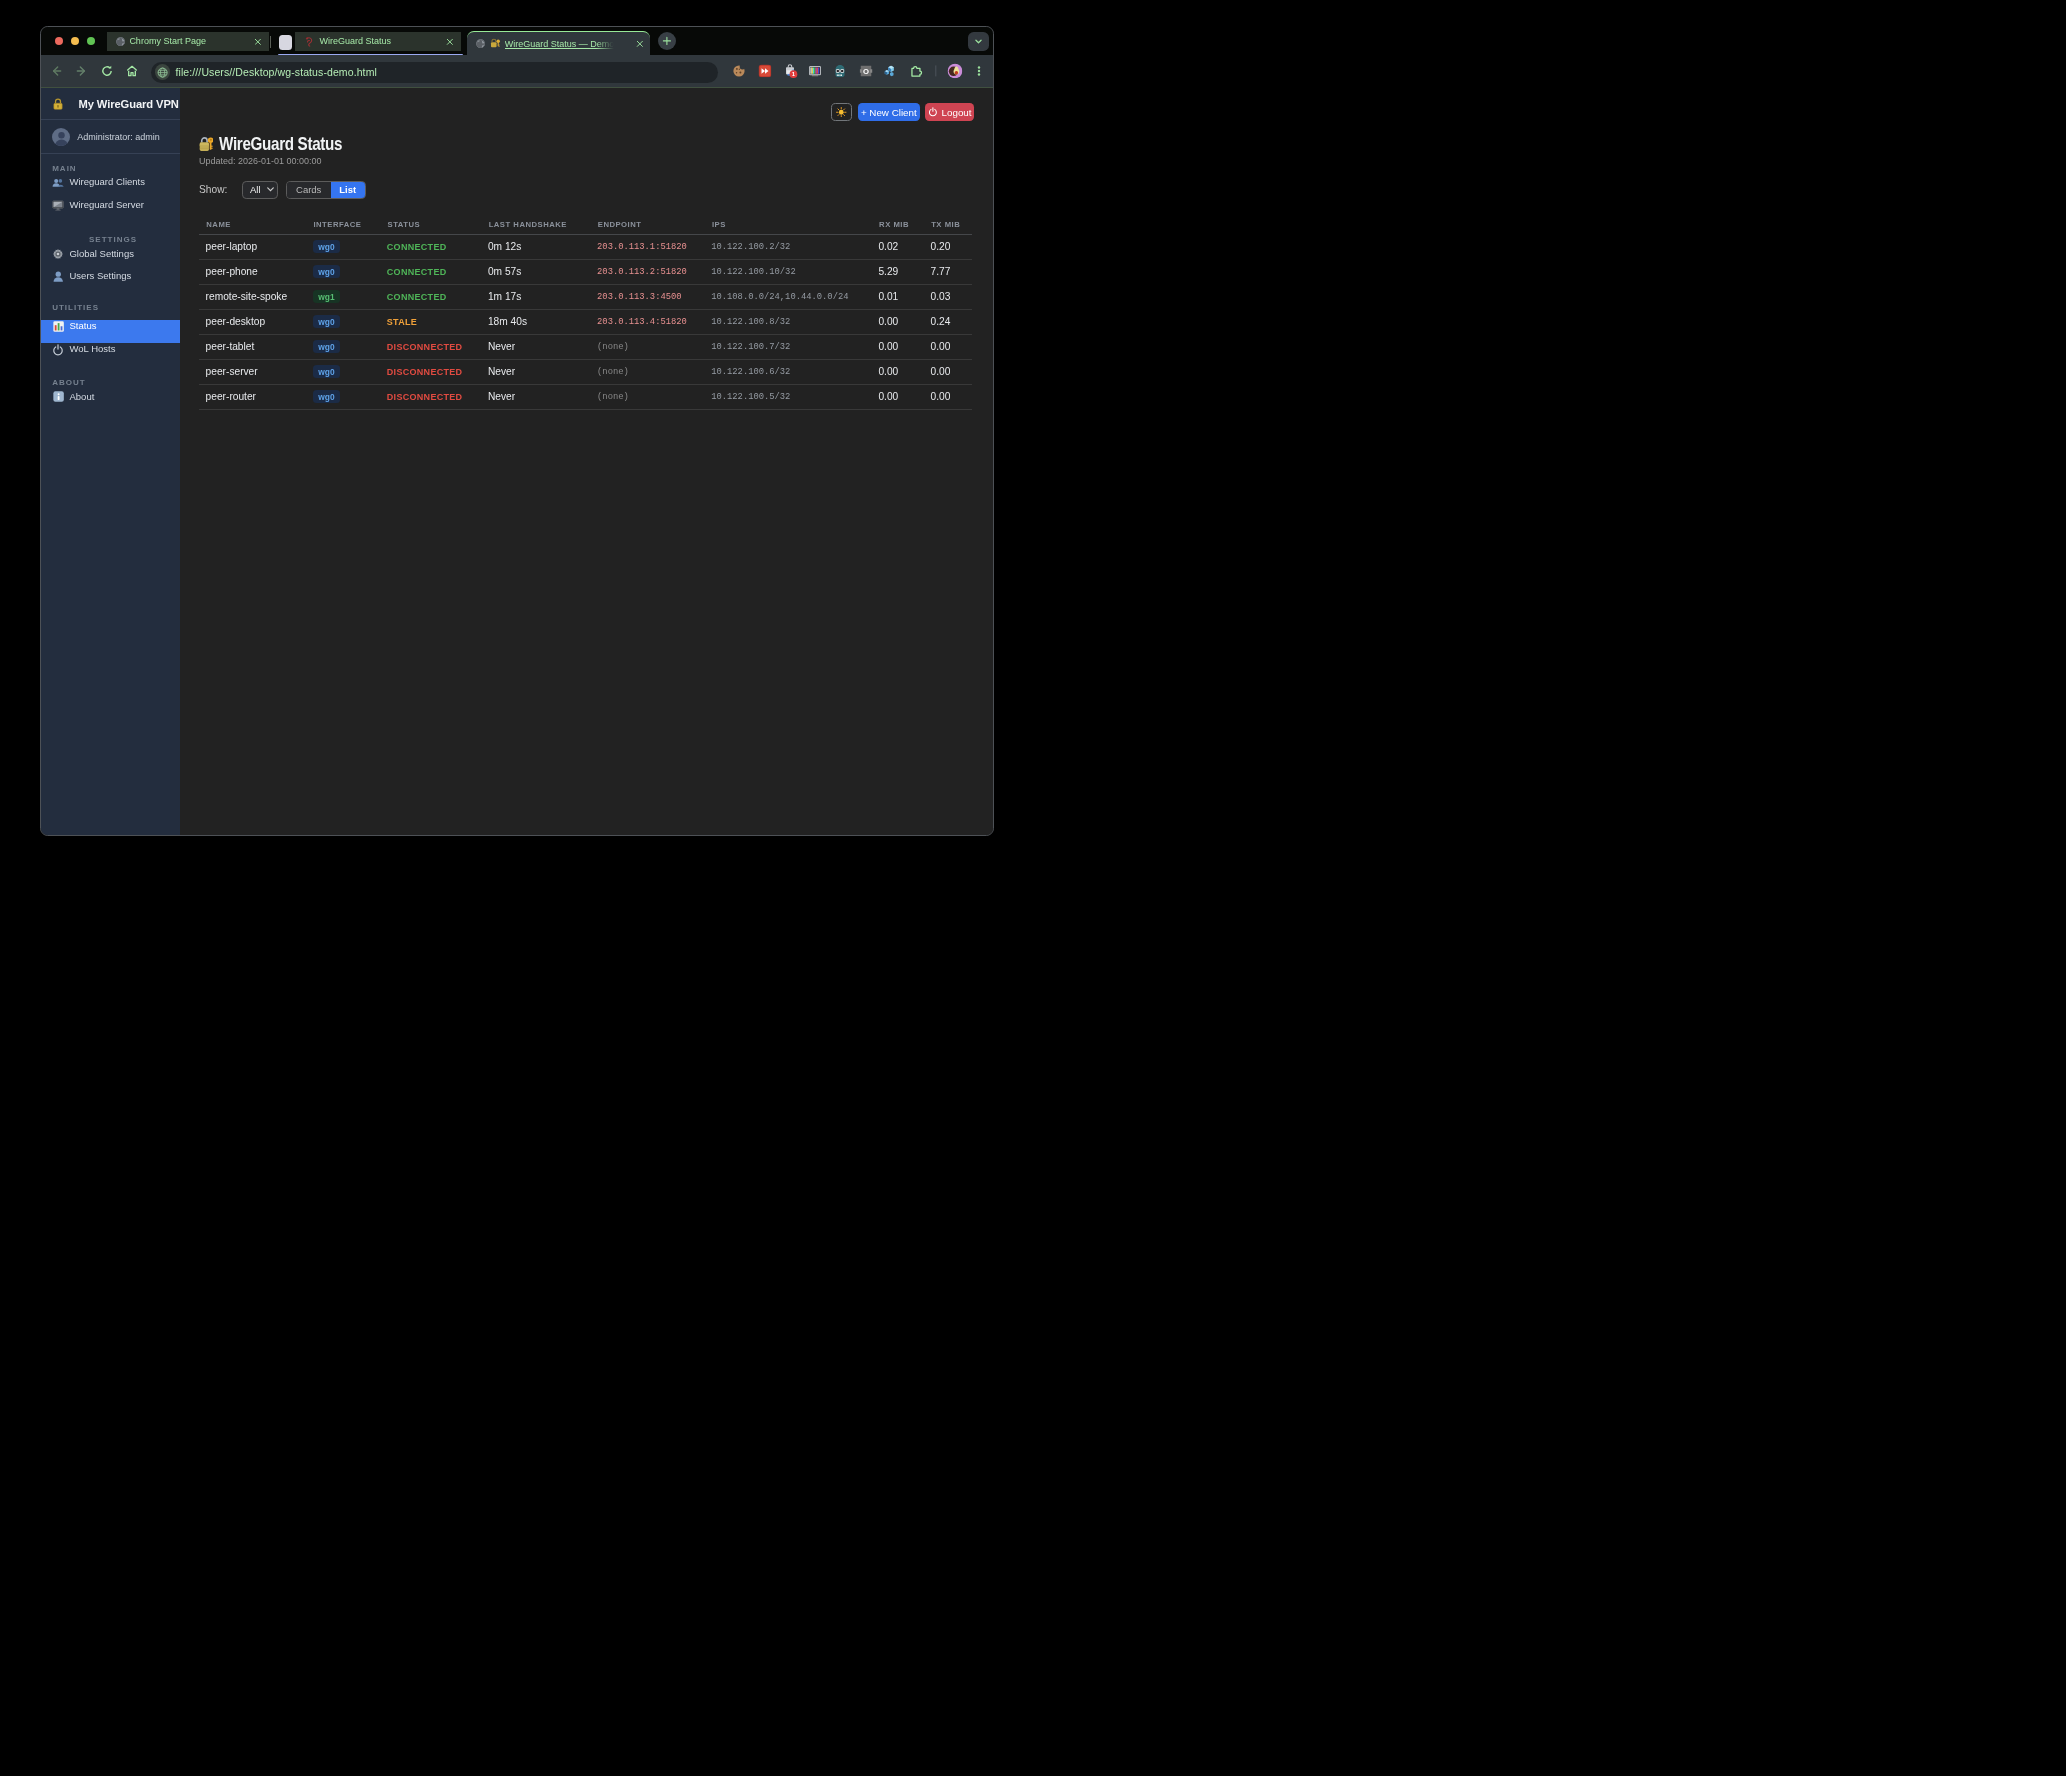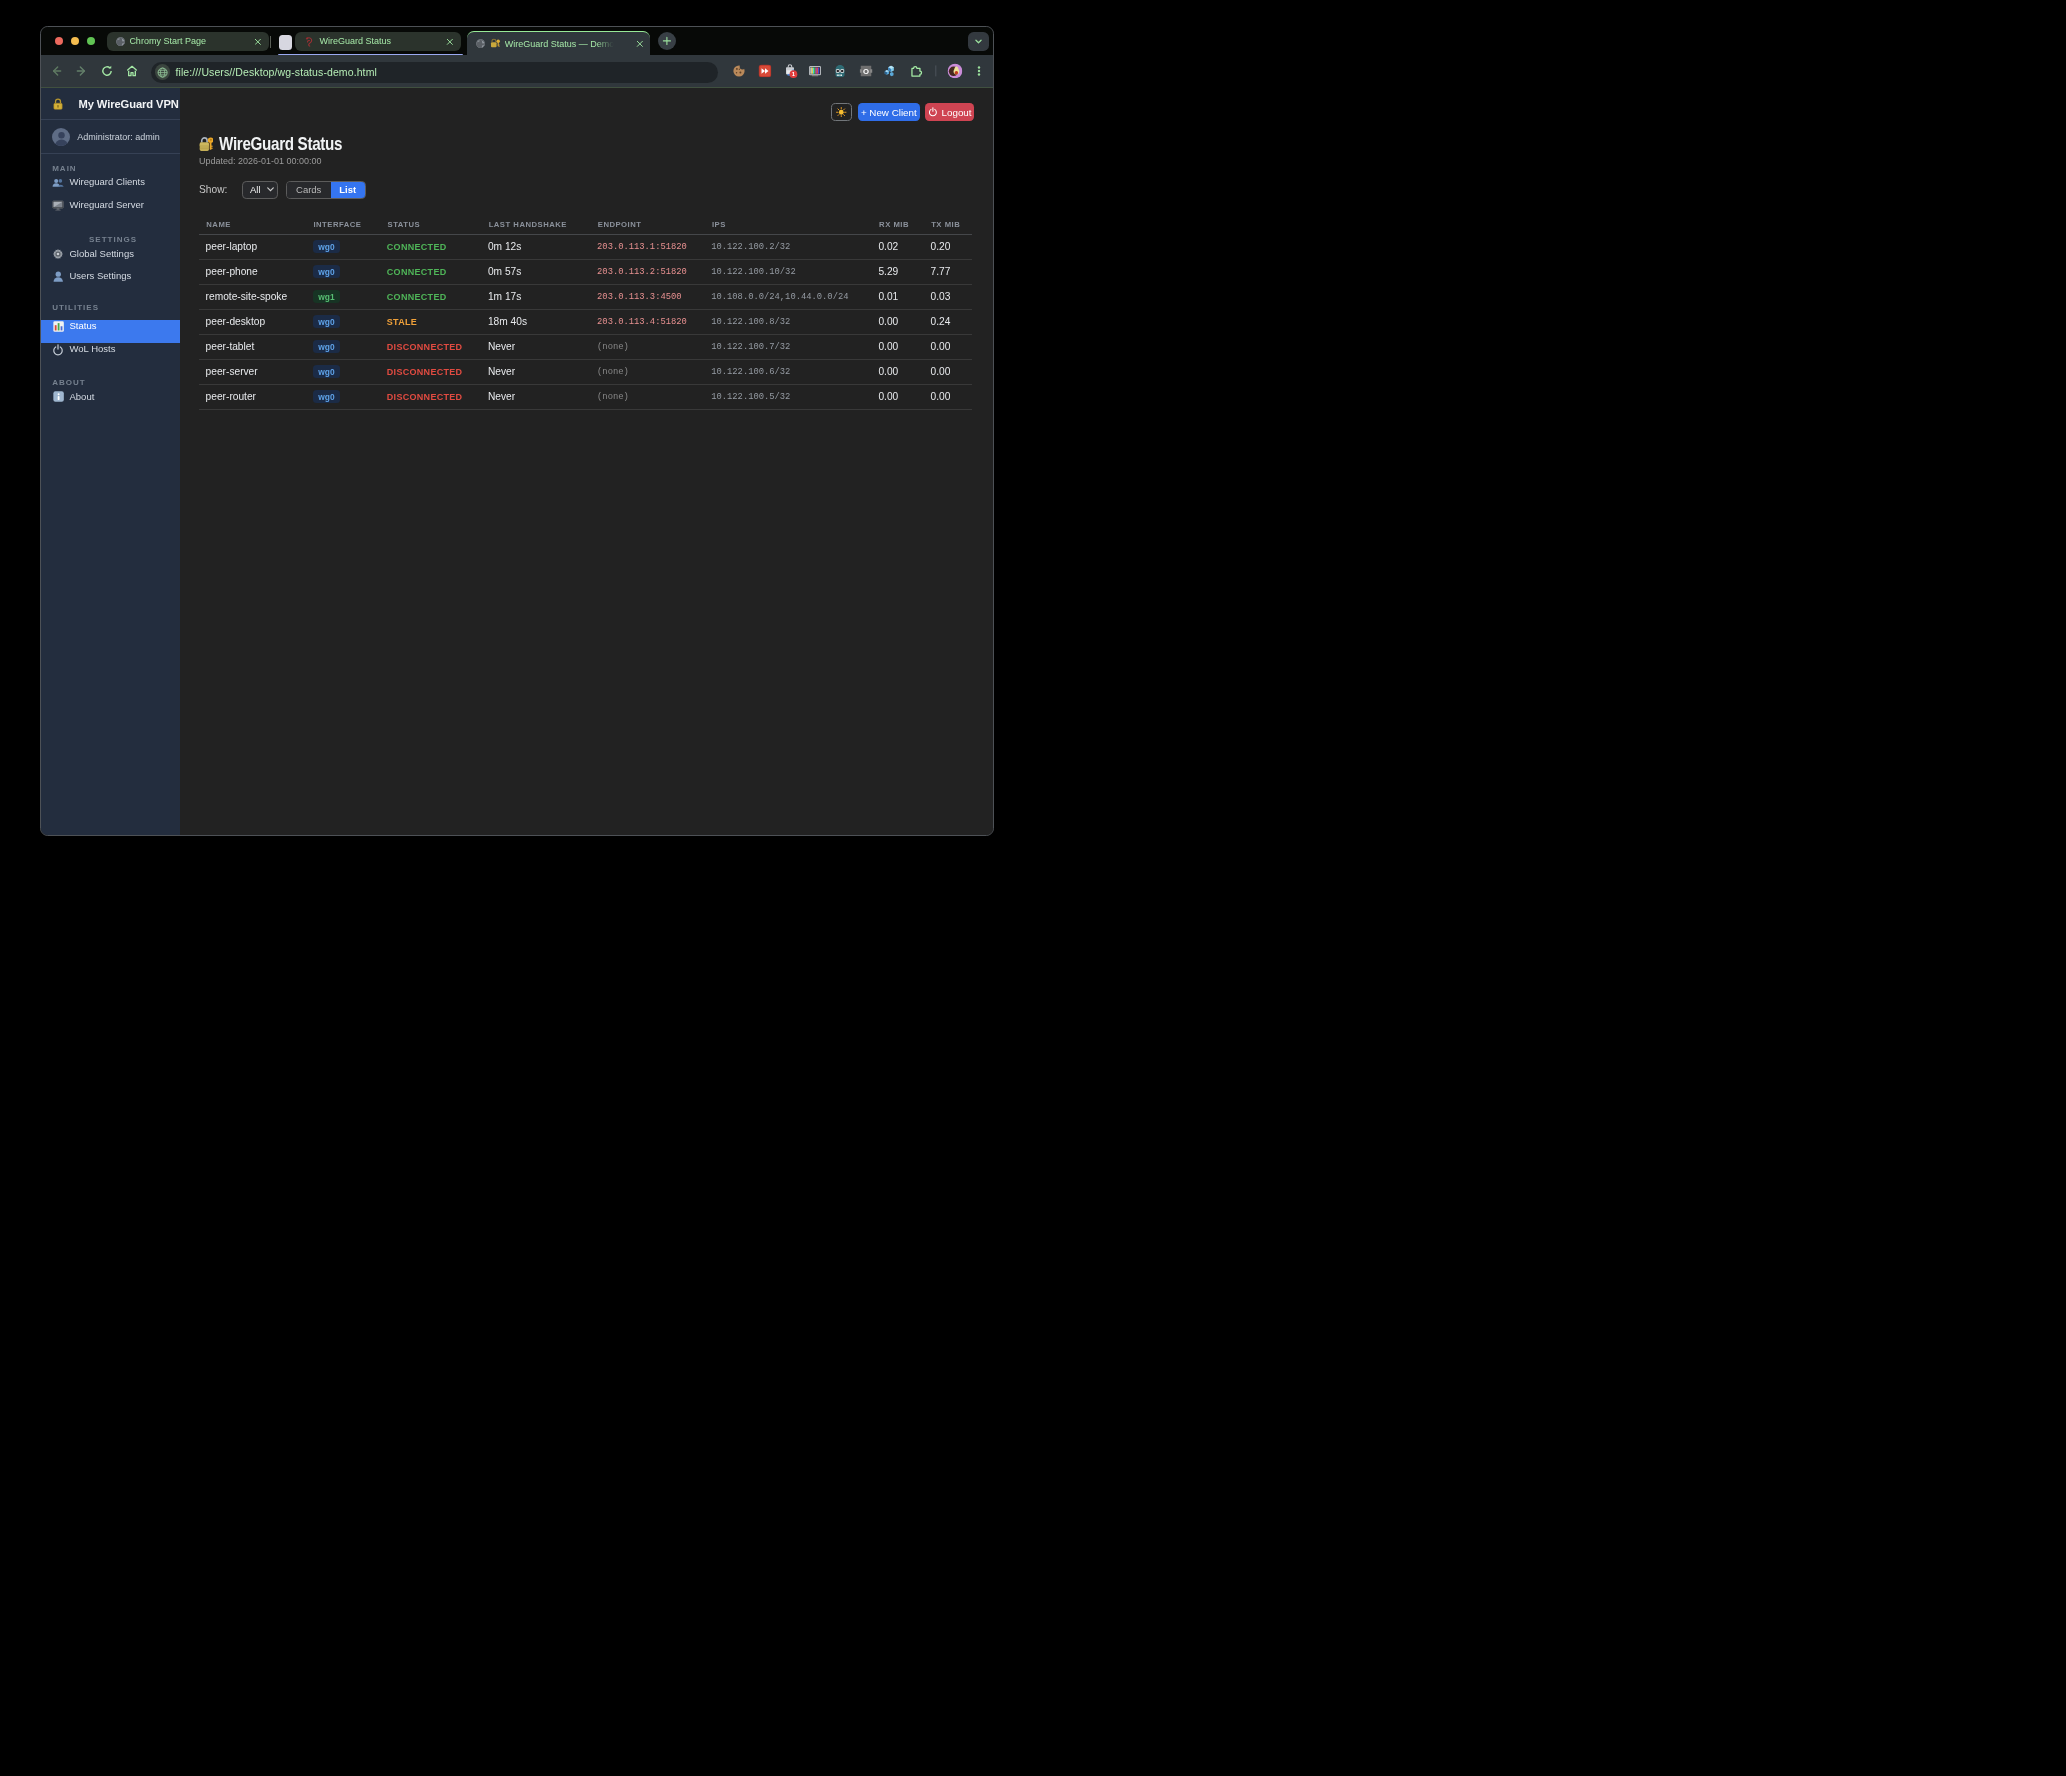--- a/index.html
+++ b/index.html
@@ -2,25 +2,25 @@
 <html style="font-size:11.2px"><head><meta charset="utf-8">
 <style>
   * { margin:0; padding:0; box-sizing:border-box; }
   html,body { width:1033px; height:888px; background:#000; overflow:hidden;
     font-family:"Liberation Sans", sans-serif; }
   #win { position:absolute; left:40px; top:26px; width:954px; height:810px;
     border-radius:7.7px; border:0.7px solid #4d5156; background:#212121; overflow:hidden; }
   
   #tabstrip { position:relative; height:28px; background:#070907; }
   .tl { position:absolute; top:9.5px; width:8.4px; height:8.4px; border-radius:50%; }
-  .tab { position:absolute; top:4.6px; height:19.7px; border-radius:6px; background:#2b332c;
+  .tab { position:absolute; top:4.6px; height:19.7px; border-radius:0; background:#2b332c;
     display:flex; align-items:center; color:#a5e7a7; font-size:9px; }
   .x { margin-left:auto; flex:none; }
   #tab3 { position:absolute; top:4.2px; height:24px; background:#30373c; border-radius:7px 7px 0 0;
-    border-top:1.8px solid #97e897; display:flex; align-items:center; color:#a5e7a7; font-size:9px; }
+    border-top:1.8px solid #97e897; display:flex; align-items:center; color:#a5e7a7; font-size:9px;text-decoration:underline; }
   .groupline { position:absolute; height:1.8px; border-radius:1.4px; background:#9aa9f2; }
   .chip { position:absolute; background:#d7d7e0; border-radius:3.5px; }
   .newtab { position:absolute; width:18px; height:18px; border-radius:50%; background:#383f45;
     display:flex; align-items:center; justify-content:center; }
   .chev { position:absolute; width:20.4px; height:19.3px; border-radius:5.6px; background:#33393f;
     display:flex; align-items:center; justify-content:center; }
   
   #toolbar { position:relative; height:33px; background:#30373c; border-bottom:1.1px solid #40503f; }
   .tbico { position:absolute; top:50%; transform:translate(-50%,-50%); }
   #urlbar { position:absolute; left:110px; top:6.7px; width:567px; height:21px; border-radius:10.5px;

